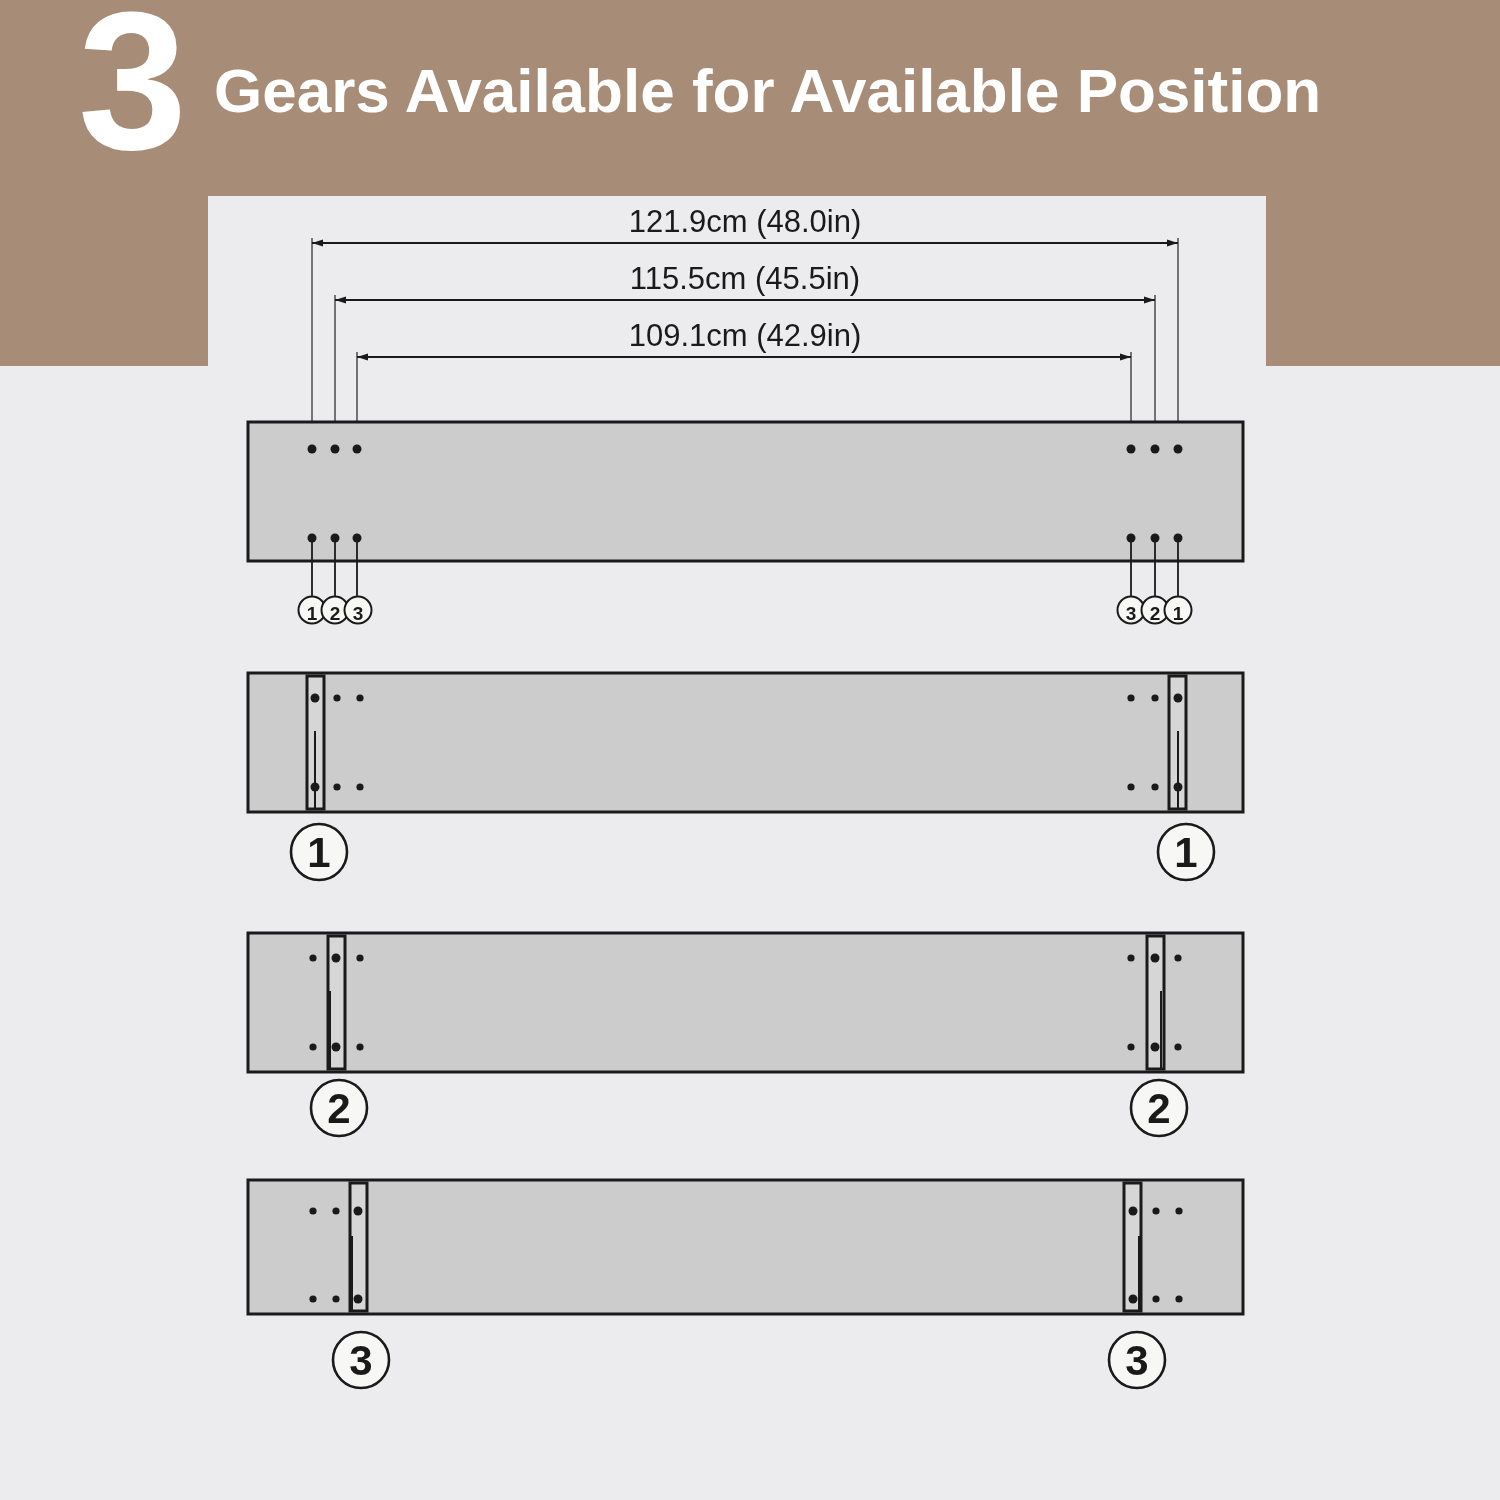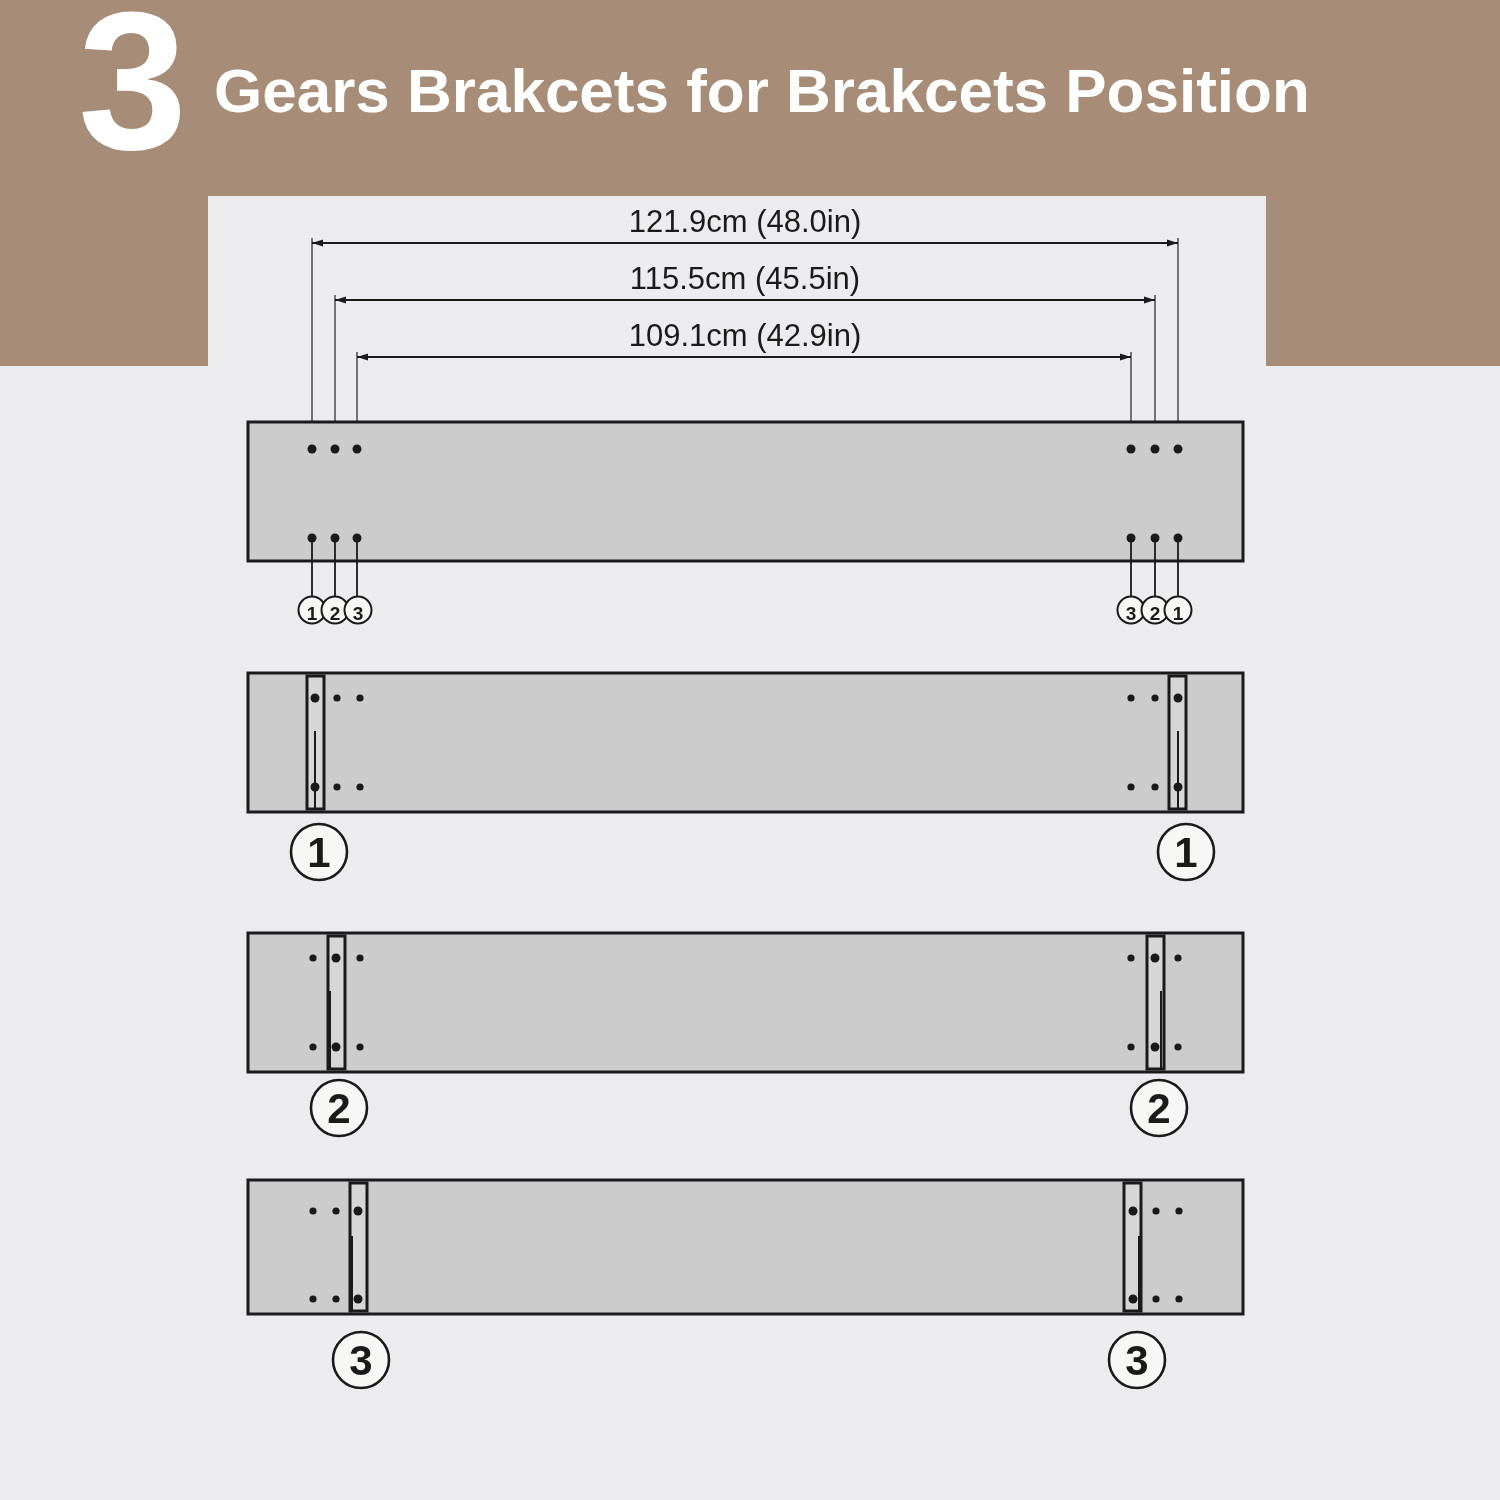--- a/index.html
+++ b/index.html
@@ -71,21 +71,21 @@
     left: 0; top: 0;
   }
 </style>
 </head>
 <body>
 
 <div id="stage">
 
   <div class="header-band">
     <div class="big-number">3</div>
-    <div class="header-title">Gears Brakcets for Brakcets Position</div>
+    <div class="header-title">Gears Available for Available Position</div>
     <div class="header-inner-panel"></div>
   </div>
 
   <div class="diagram">
     <svg class="svg-layer" width="1500" height="1500" viewBox="0 0 1500 1500">
       <defs>
         <marker id="arrL" markerWidth="12" markerHeight="10" refX="11" refY="5" orient="auto" markerUnits="userSpaceOnUse">
           <path d="M11,5 L0,1.6 L0,8.4 Z" fill="#1a1a1a"></path>
         </marker>
         <marker id="arrR" markerWidth="12" markerHeight="10" refX="11" refY="5" orient="auto" markerUnits="userSpaceOnUse">

